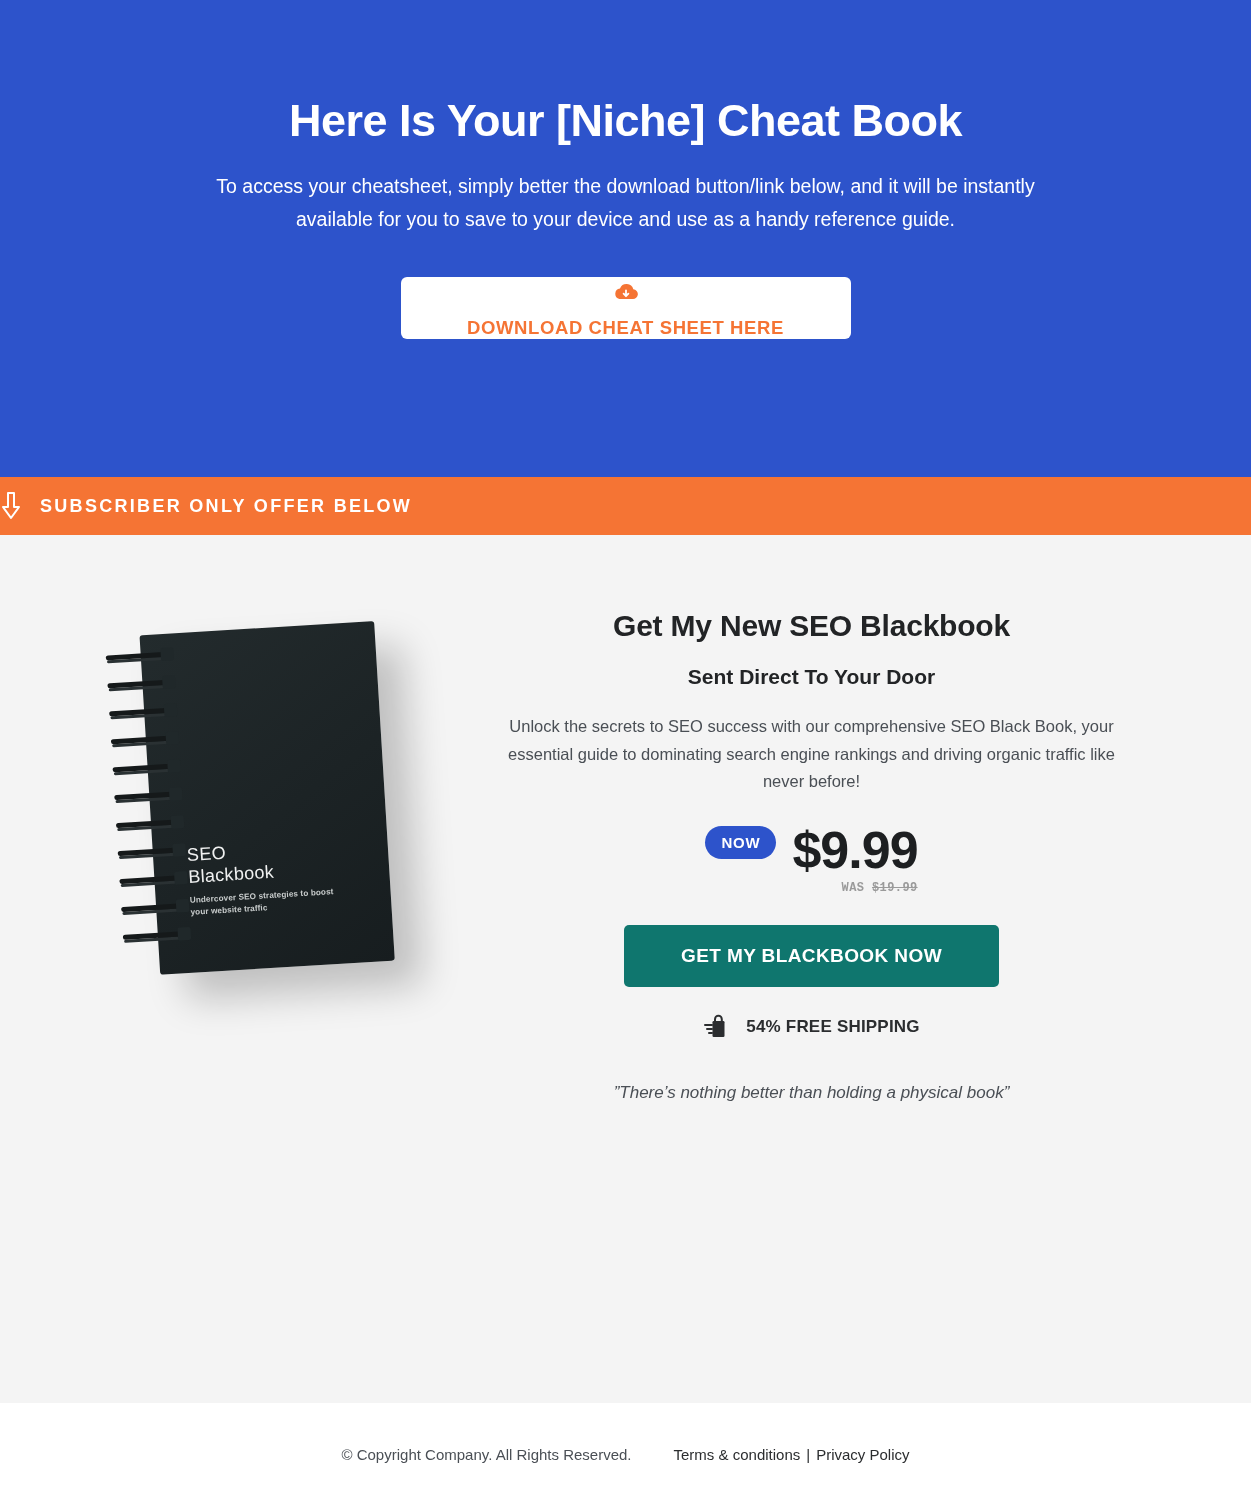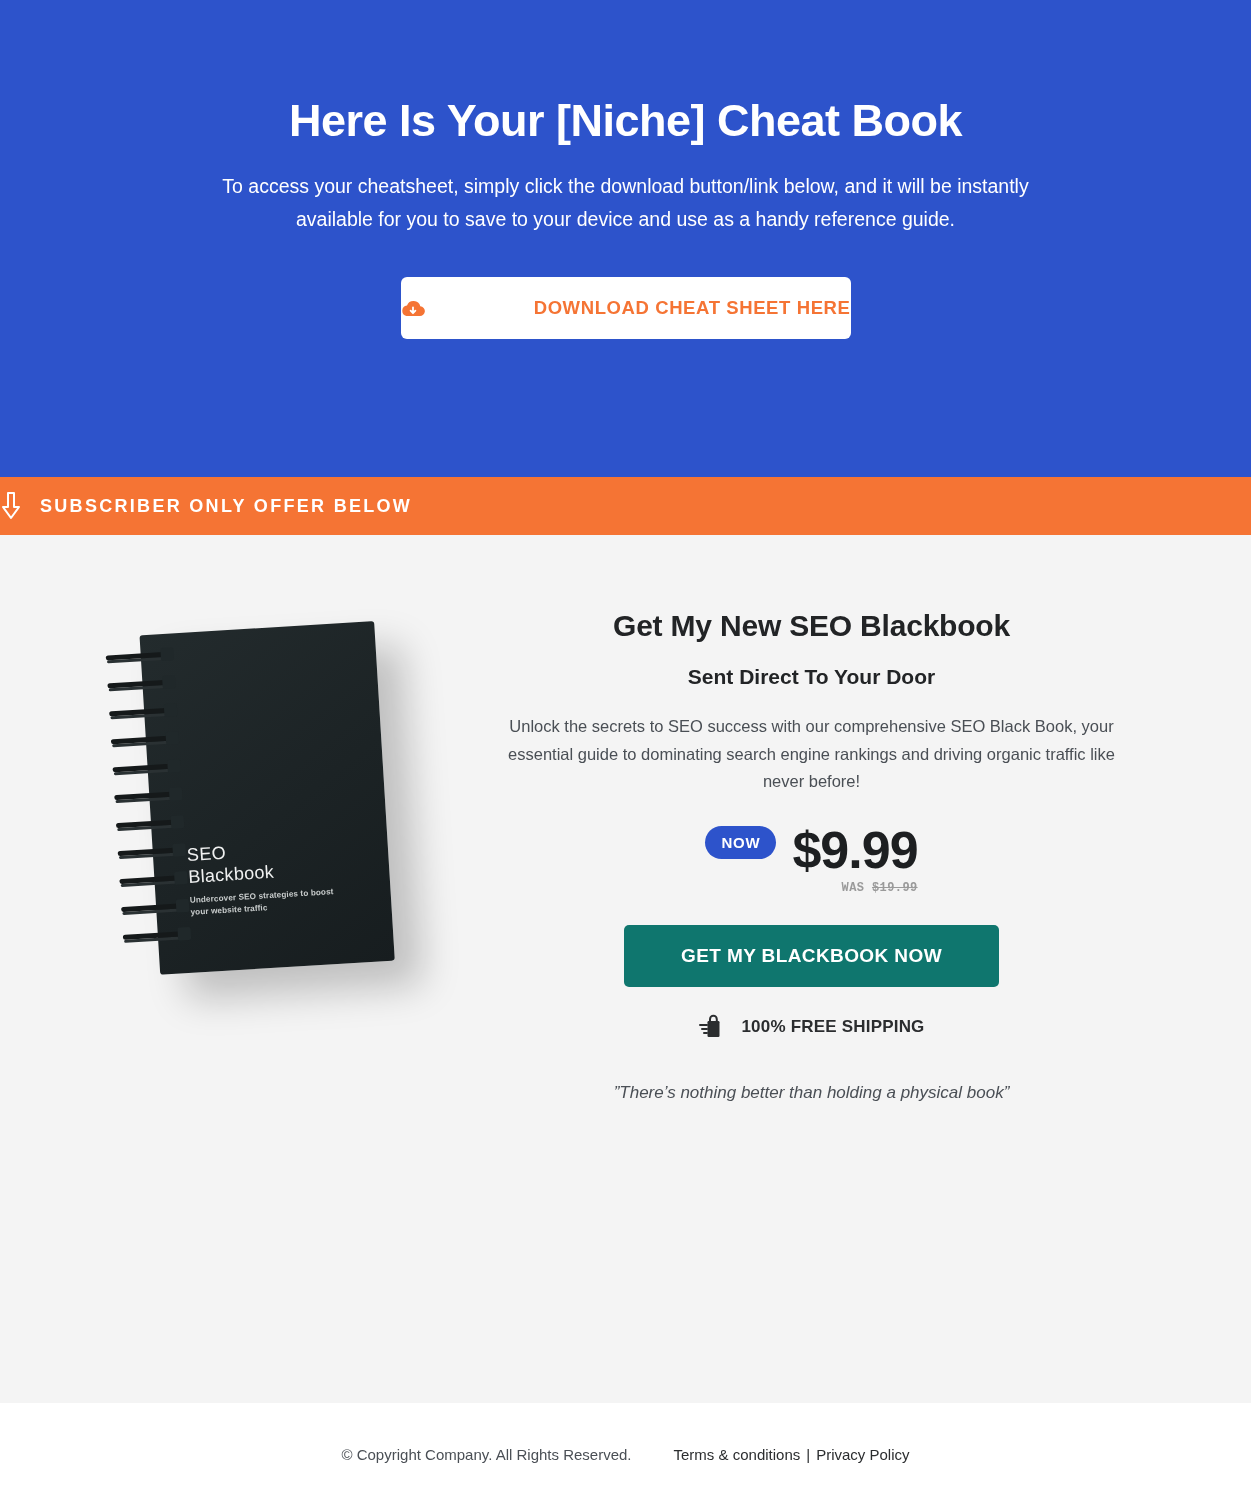--- a/index.html
+++ b/index.html
@@ -28,29 +28,30 @@
   .hero-sub {
     color: #ffffff;
     font-size: 19.5px;
     line-height: 1.67;
     width: 860px;
     margin: 23px auto 0;
   }
   .download-btn {
     display: inline-flex;
     align-items: center;
-    justify-content: space-between;
+    justify-content: flex-end;
     gap: 16px;
     width: 450px;
     height: 62px;
     margin-top: 42px;
     background: #ffffff;
     border: none;
     border-radius: 6px;
     cursor: pointer;
+    flex-direction: column;
   }
   .download-btn .label {
     color: #f57434;
     font-size: 18.5px;
     font-weight: bold;
     letter-spacing: 0.6px;
   }
   .cloud-icon { width: 24px; height: 20px; display: block; }
 
   
@@ -253,21 +254,21 @@
   .copyright { font-size: 15px; color: #4a4f55; }
   .footer-links { font-size: 15px; color: #2b2d2f; display: flex; gap: 6px; }
   .footer-links a { color: #2b2d2f; text-decoration: none; cursor: pointer; }
   .sep { color: #2b2d2f; }
 </style>
 </head>
 <body>
 
 <section class="hero">
   <h1 class="hero-title">Here Is Your [Niche] Cheat Book</h1>
-  <p class="hero-sub">To access your cheatsheet, simply click the download button/link below, and it will be instantly available for you to save to your device and use as a handy reference guide.</p>
+  <p class="hero-sub">To access your cheatsheet, simply better the download button/link below, and it will be instantly available for you to save to your device and use as a handy reference guide.</p>
   <button class="download-btn">
     <span>
       <svg class="cloud-icon" viewBox="0 0 24 20" fill="#F57434">
         <path d="M19.3 8.2A7 7 0 0 0 6 7.4 5.4 5.4 0 0 0 5.4 18h13.2a4.9 4.9 0 0 0 .7-9.8z"></path>
         <path d="M12 9.3v5.2M9.6 12.6L12 15.2l2.4-2.6" stroke="#ffffff" stroke-width="1.8" fill="none" stroke-linecap="round" stroke-linejoin="round"></path>
       </svg>
     </span>
     <span class="label">DOWNLOAD CHEAT SHEET HERE</span>
   </button>
 </section>
@@ -339,21 +340,21 @@
       <button class="cta-btn">GET MY BLACKBOOK NOW</button>
 
       <div class="ship-row">
         <span>
           <svg class="bag-icon" viewBox="0 0 30 28" fill="none">
             <path d="M12 8V6.2a3.4 3.4 0 0 1 6.8 0V8" stroke="#2B2D2F" stroke-width="2"></path>
             <rect x="9.5" y="8" width="12" height="16" rx="1.2" fill="#2B2D2F"></rect>
             <path d="M2 12h7M4 16h5M6 20h3" stroke="#2B2D2F" stroke-width="2" stroke-linecap="round"></path>
           </svg>
         </span>
-        <span class="ship-text">100% FREE SHIPPING</span>
+        <span class="ship-text">54% FREE SHIPPING</span>
       </div>
 
       <p class="quote">”There’s nothing better than holding a physical book”</p>
     </div>
   </div>
 
 </section>
 
 <footer class="footer">
   <span class="copyright">© Copyright Company. All Rights Reserved.</span>

